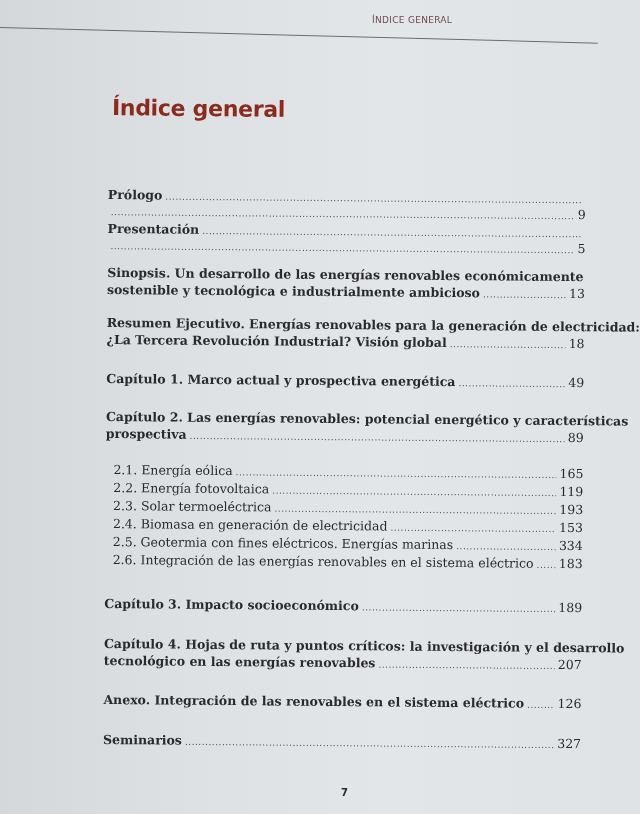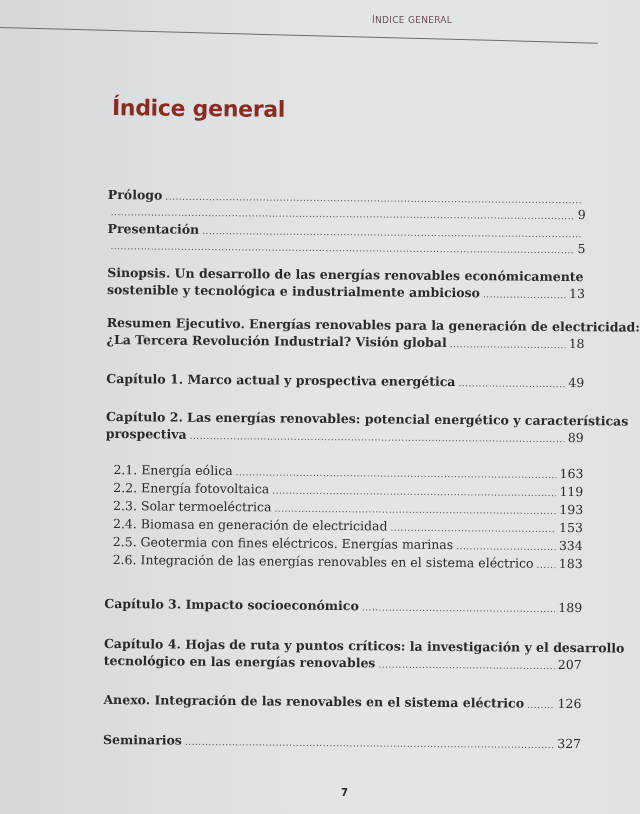--- a/index.html
+++ b/index.html
@@ -115,21 +115,21 @@
         <span class="txt">prospectiva</span>
         <span class="dots"></span>
         <span class="pg">89</span>
       </div>
     </div>
 
     <div class="entry sub" style="top:283px;">
       <div class="line">
         <span class="txt">2.1. Energía eólica</span>
         <span class="dots"></span>
-        <span class="pg">163</span>
+        <span class="pg">165</span>
       </div>
     </div>
     <div class="entry sub" style="top:301px;">
       <div class="line">
         <span class="txt">2.2. Energía fotovoltaica</span>
         <span class="dots"></span>
         <span class="pg">119</span>
       </div>
     </div>
     <div class="entry sub" style="top:319px;">

